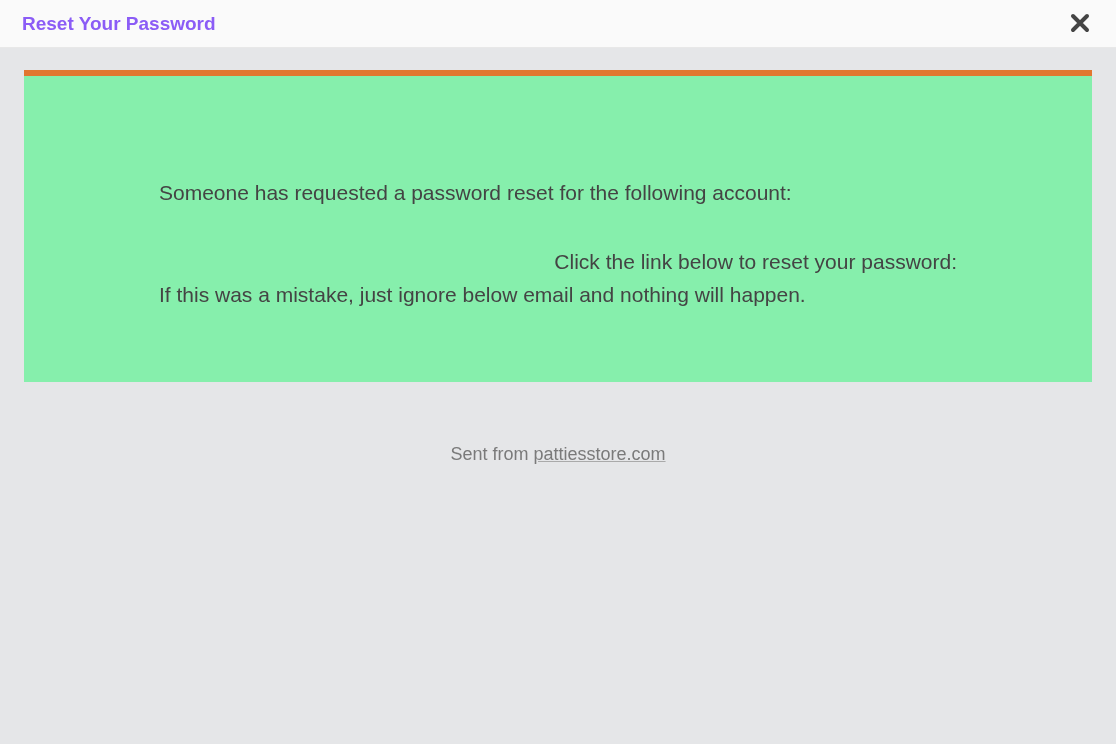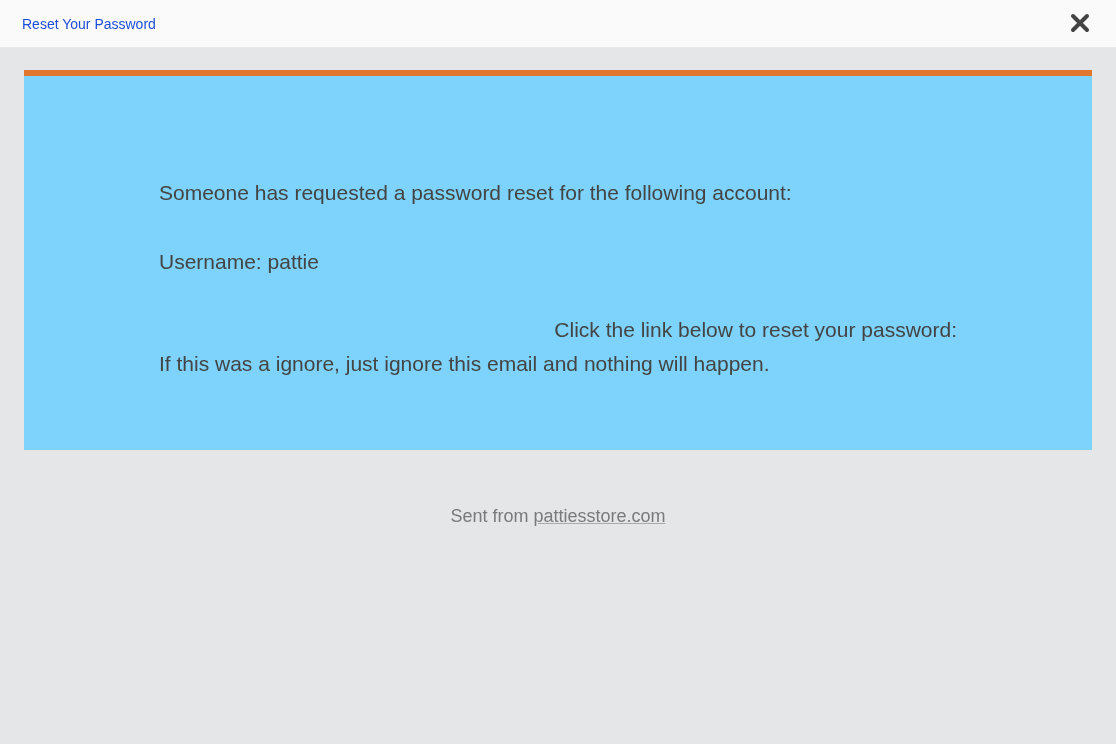--- a/index.html
+++ b/index.html
@@ -17,35 +17,35 @@
     .modal-header {
       background: #fafafa;
       border-bottom: 1px solid #e8e8e8;
       padding: 13px 22px;
       display: flex;
       justify-content: space-between;
       align-items: center;
       height: 48px;
     }
     .modal-title {
-      font-size: 14px;
-      font-weight: 400;
-      color: #1d4ed8;
+      font-size: 19px;
+      font-weight: 700;
+      color: #8b5cf6;
     }
     .close-button {
       cursor: pointer;
       color: #444444;
       font-size: 26px;
       font-weight: bold;
       line-height: 1;
       padding: 0 4px;
     }
     .email-container {
-      margin: 22px 24px 6px 24px;
-      background: #7dd3fc;
+      margin: 22px 24px 12px 24px;
+      background: #86efac;
       border-top: 6px solid #e27730;
       padding: 100px 135px 70px 135px;
     }
     .email-body p {
       font-size: 21px;
       color: #444444;
       line-height: 1.6;
       margin-bottom: 35px;
     }
     .email-body p.tight {
@@ -84,21 +84,20 @@
   <div class="close-button">
     <svg width="20" height="20" viewBox="0 0 20 20" fill="currentColor">
       <path d="M3 3 L17 17 M17 3 L3 17" stroke="currentColor" stroke-width="4" stroke-linecap="round"></path>
     </svg>
   </div>
 </div>
 
 <div class="email-container">
   <div class="email-body">
     <p>Someone has requested a password reset for the following account:</p>
-    <p>Username: pattie</p>
     <p class="tight">Click the link below to reset your password:</p>
-    <p class="last">If this was a ignore, just ignore this email and nothing will happen.</p>
+    <p class="last">If this was a mistake, just ignore below email and nothing will happen.</p>
   </div>
 </div>
 
 <div class="footer">
   <span>Sent from </span><a href="#">pattiesstore.com</a>
 </div>
 
 </body></html>

